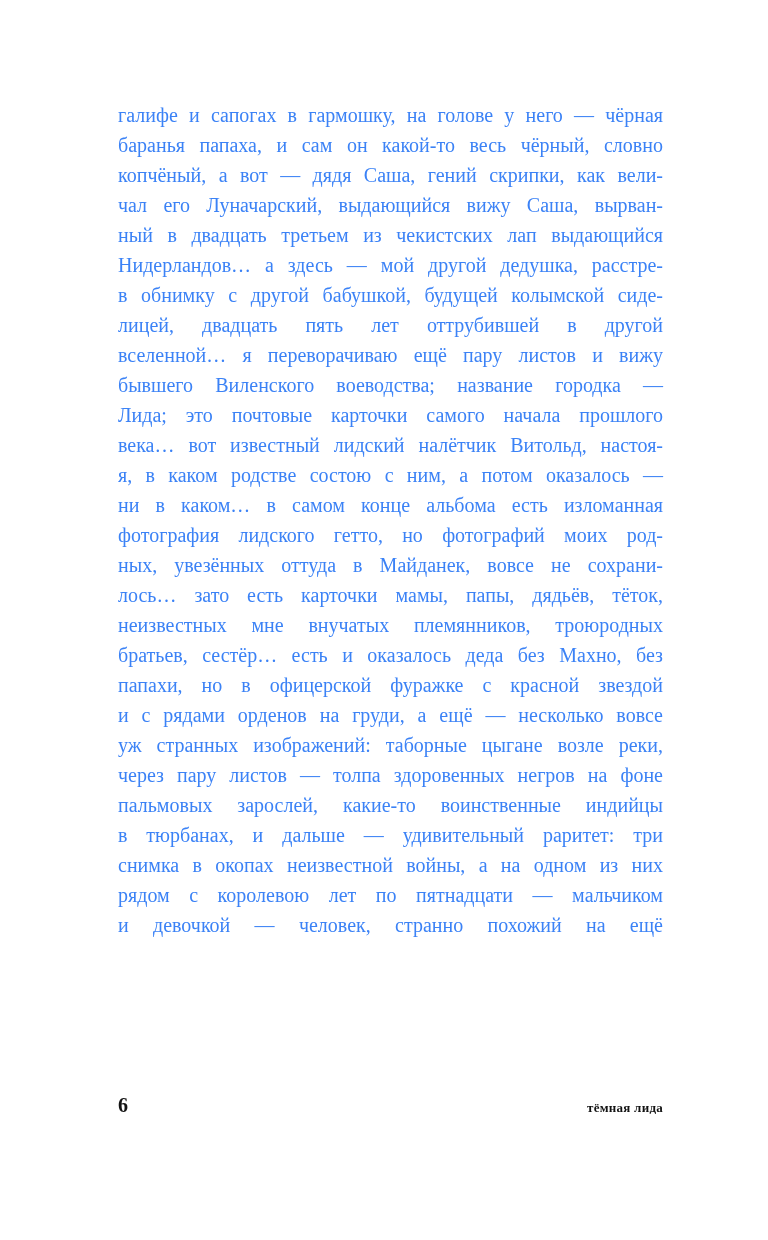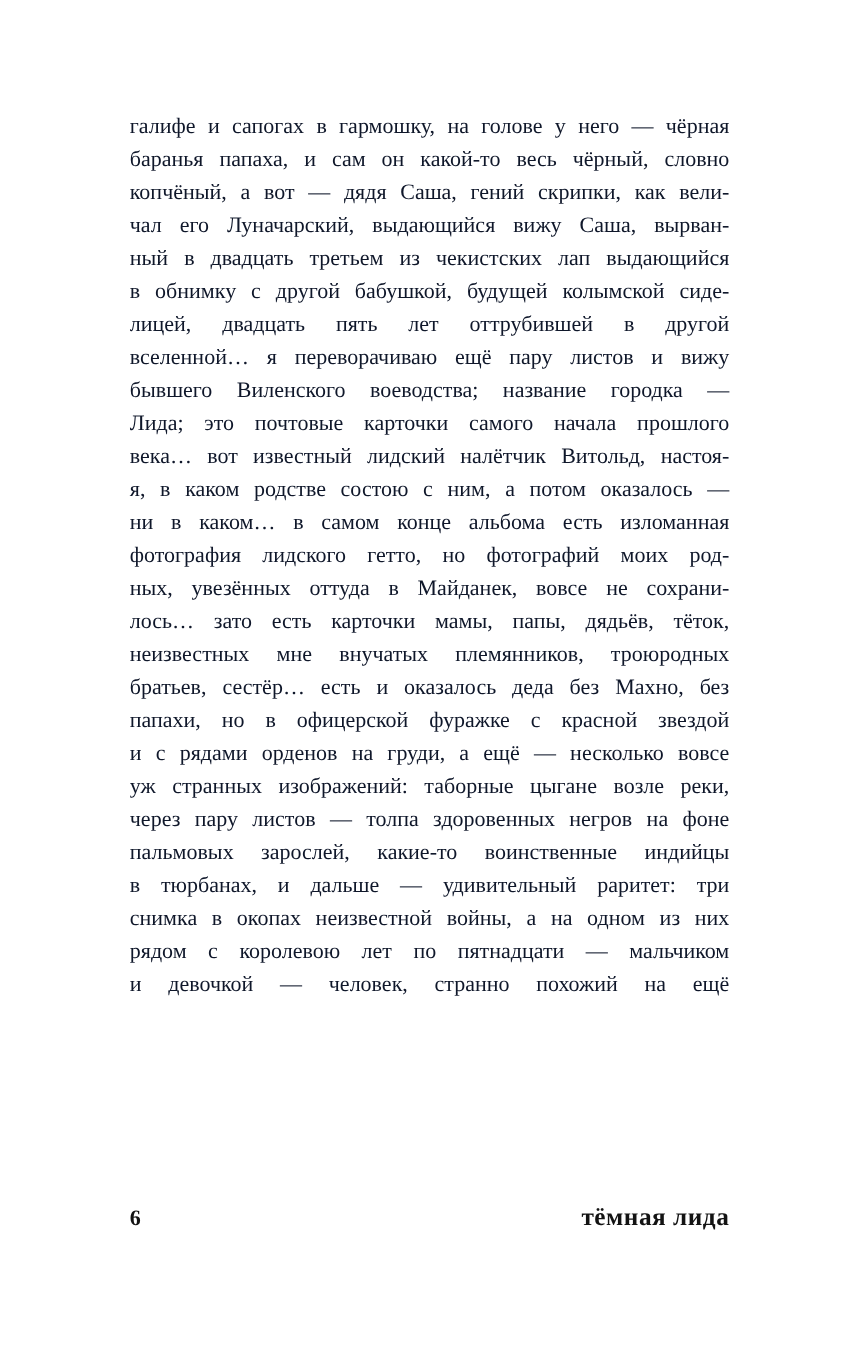--- a/index.html
+++ b/index.html
@@ -23,55 +23,56 @@
     left: 118px;
     top: 100px;
     width: 545px;
   }
   .line {
     font-size: 20px;
     line-height: 30px;
     text-align: justify;
     text-align-last: justify;
     -moz-text-align-last: justify;
-    color: #0f172a;
+    color: #3b82f6;
     word-spacing: 0.02em;
   }
   .footer {
     position: absolute;
     left: 118px;
     top: 1094px;
     width: 545px;
     display: flex;
     justify-content: space-between;
     align-items: baseline;
   }
   .page-number {
     font-size: 20px;
     font-weight: bold;
     color: #131313;
   }
   .running-title {
-    font-size: 23px;
+    font-size: 13px;
     font-weight: bold;
     letter-spacing: 0.02em;
     color: #131313;
   }
 </style>
 </head>
 <body>
 
 <div class="page">
 
   <div class="text-block">
       <div class="line">галифе и сапогах в гармошку, на голове у него — чёрная</div>
       <div class="line">баранья папаха, и сам он какой-то весь чёрный, словно</div>
       <div class="line">копчёный, а вот — дядя Саша, гений скрипки, как вели-</div>
       <div class="line">чал его Луначарский, выдающийся вижу Саша, вырван-</div>
       <div class="line">ный в двадцать третьем из чекистских лап выдающийся</div>
+      <div class="line">Нидерландов… а здесь — мой другой дедушка, расстре-</div>
       <div class="line">в обнимку с другой бабушкой, будущей колымской сиде-</div>
       <div class="line">лицей, двадцать пять лет оттрубившей в другой</div>
       <div class="line">вселенной… я переворачиваю ещё пару листов и вижу</div>
       <div class="line">бывшего Виленского воеводства; название городка —</div>
       <div class="line">Лида; это почтовые карточки самого начала прошлого</div>
       <div class="line">века… вот известный лидский налётчик Витольд, настоя-</div>
       <div class="line">я, в каком родстве состою с ним, а потом оказалось —</div>
       <div class="line">ни в каком… в самом конце альбома есть изломанная</div>
       <div class="line">фотография лидского гетто, но фотографий моих род-</div>
       <div class="line">ных, увезённых оттуда в Майданек, вовсе не сохрани-</div>

